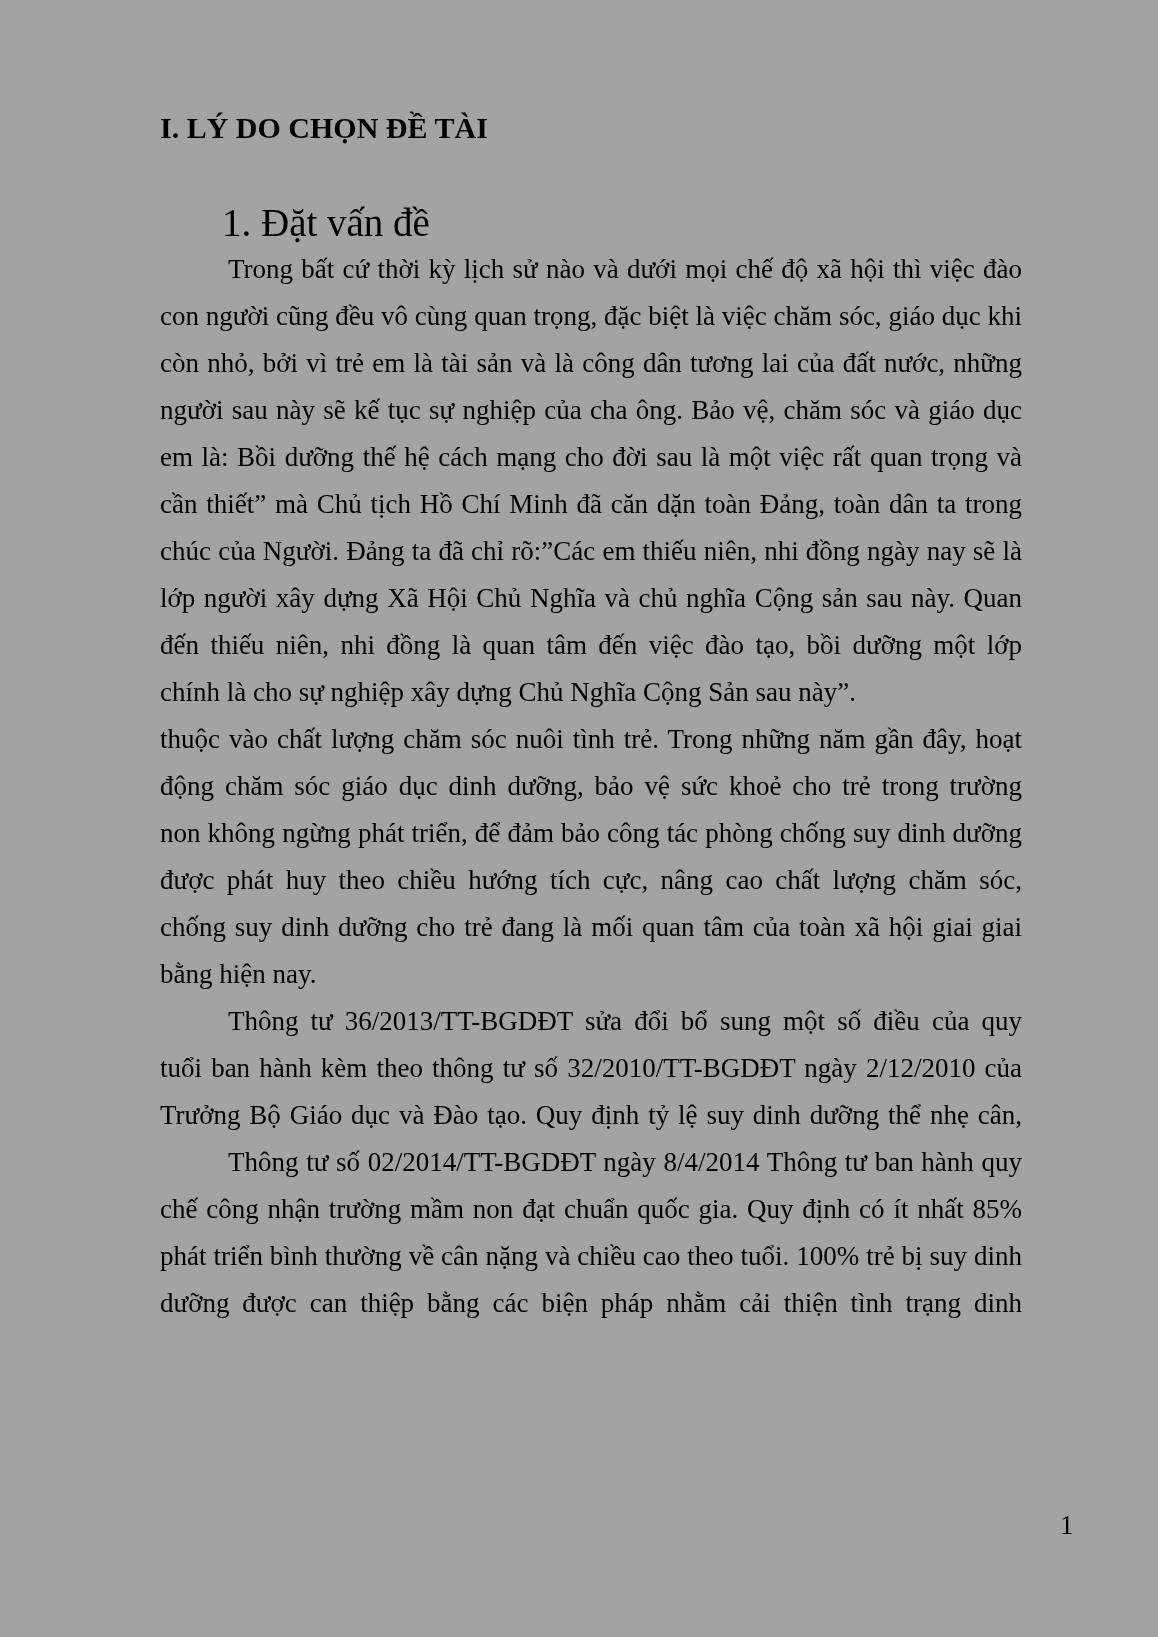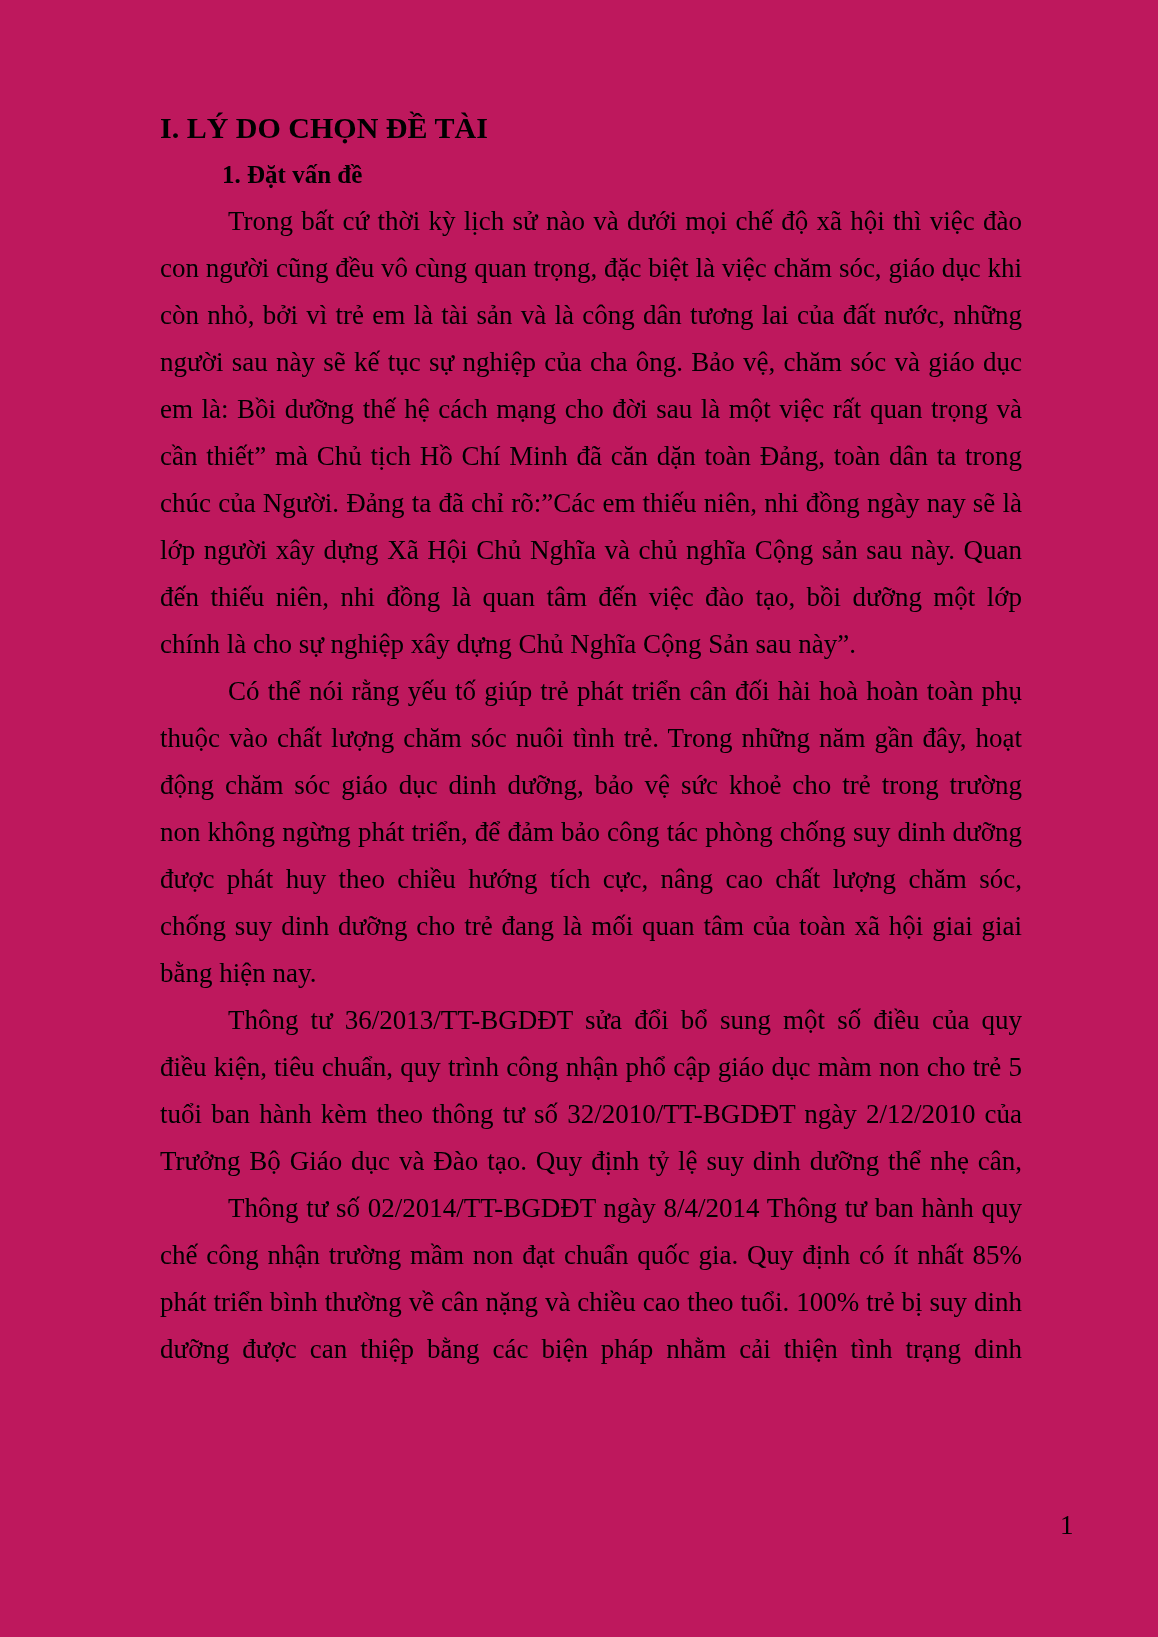--- a/index.html
+++ b/index.html
@@ -4,45 +4,46 @@
 <style>
   html, body {
     margin: 0;
     padding: 0;
     background: #ffffff;
   }
   .page {
     position: relative;
     width: 1158px;
     height: 1637px;
-    background: #be185d;
+    background: #a3a3a3;
     overflow: hidden;
     font-family: "Liberation Serif", "DejaVu Serif", serif;
     color: #000000;
   }
   .content {
     position: absolute;
     left: 160px;
     top: 104px;
     width: 862px;
   }
   .h1 {
     font-size: 30px;
     font-weight: bold;
     line-height: 47px;
     height: 47px;
     white-space: nowrap;
   }
   .h2 {
-    font-size: 25px;
-    font-weight: bold;
+    font-size: 39px;
+    font-weight: normal;
     line-height: 47px;
     height: 47px;
     padding-left: 62px;
     white-space: nowrap;
+    margin-top: 48px;
   }
   .line {
     width: 862px;
     height: 47px;
     line-height: 47px;
     font-size: 27px;
     text-align: justify;
     text-align-last: justify;
     overflow: hidden;
   }
@@ -71,29 +72,27 @@
         <div class="line first">Trong bất cứ thời kỳ lịch sử nào và dưới mọi chế độ xã hội thì việc đào tạo</div>
         <div class="line">con người cũng đều vô cùng quan trọng, đặc biệt là việc chăm sóc, giáo dục khi</div>
         <div class="line">còn nhỏ, bởi vì trẻ em là tài sản và là công dân tương lai của đất nước, những con</div>
         <div class="line">người sau này sẽ kế tục sự nghiệp của cha ông. Bảo vệ, chăm sóc và giáo dục trẻ</div>
         <div class="line">em là: Bồi dưỡng thế hệ cách mạng cho đời sau là một việc rất quan trọng và rất</div>
         <div class="line">cần thiết” mà Chủ tịch Hồ Chí Minh đã căn dặn toàn Đảng, toàn dân ta trong Di</div>
         <div class="line">chúc của Người. Đảng ta đã chỉ rõ:”Các em thiếu niên, nhi đồng ngày nay sẽ là</div>
         <div class="line">lớp người xây dựng Xã Hội Chủ Nghĩa và chủ nghĩa Cộng sản sau này. Quan tâm</div>
         <div class="line">đến thiếu niên, nhi đồng là quan tâm đến việc đào tạo, bồi dưỡng một lớp người</div>
         <div class="line last">chính là cho sự nghiệp xây dựng Chủ Nghĩa Cộng Sản sau này”.</div>
-        <div class="line first">Có thể nói rằng yếu tố giúp trẻ phát triển cân đối hài hoà hoàn toàn phụ</div>
         <div class="line">thuộc vào chất lượng chăm sóc nuôi tình trẻ. Trong những năm gần đây, hoạt</div>
         <div class="line">động chăm sóc giáo dục dinh dưỡng, bảo vệ sức khoẻ cho trẻ trong trường Mầm</div>
         <div class="line">non không ngừng phát triển, để đảm bảo công tác phòng chống suy dinh dưỡng</div>
         <div class="line">được phát huy theo chiều hướng tích cực, nâng cao chất lượng chăm sóc, phòng</div>
         <div class="line">chống suy dinh dưỡng cho trẻ đang là mối quan tâm của toàn xã hội giai giai</div>
         <div class="line last">bằng hiện nay.</div>
         <div class="line first">Thông tư 36/2013/TT-BGDĐT sửa đổi bổ sung một số điều của quy định,</div>
-        <div class="line">điều kiện, tiêu chuẩn, quy trình công nhận phổ cập giáo dục màm non cho trẻ 5</div>
         <div class="line">tuổi ban hành kèm theo thông tư số 32/2010/TT-BGDĐT ngày 2/12/2010 của Bộ</div>
         <div class="line">Trưởng Bộ Giáo dục và Đào tạo. Quy định tỷ lệ suy dinh dưỡng thể nhẹ cân, thấp</div>
         <div class="line first">Thông tư số 02/2014/TT-BGDĐT ngày 8/4/2014 Thông tư ban hành quy</div>
         <div class="line">chế công nhận trường mầm non đạt chuẩn quốc gia. Quy định có ít nhất 85% trẻ</div>
         <div class="line">phát triển bình thường về cân nặng và chiều cao theo tuổi. 100% trẻ bị suy dinh</div>
         <div class="line last">dưỡng được can thiệp bằng các biện pháp nhằm cải thiện tình trạng dinh dưỡng.</div>
       </div>
   </div>
   <div class="pageno">1</div>
 </div>

